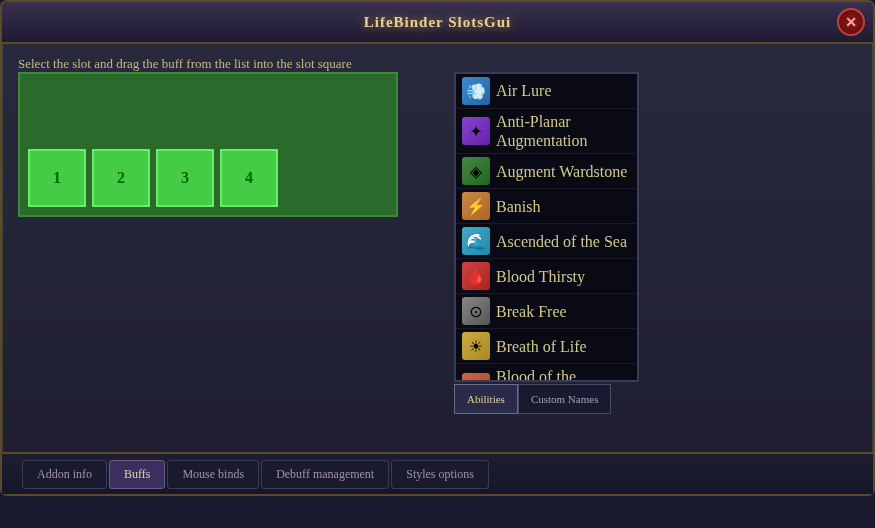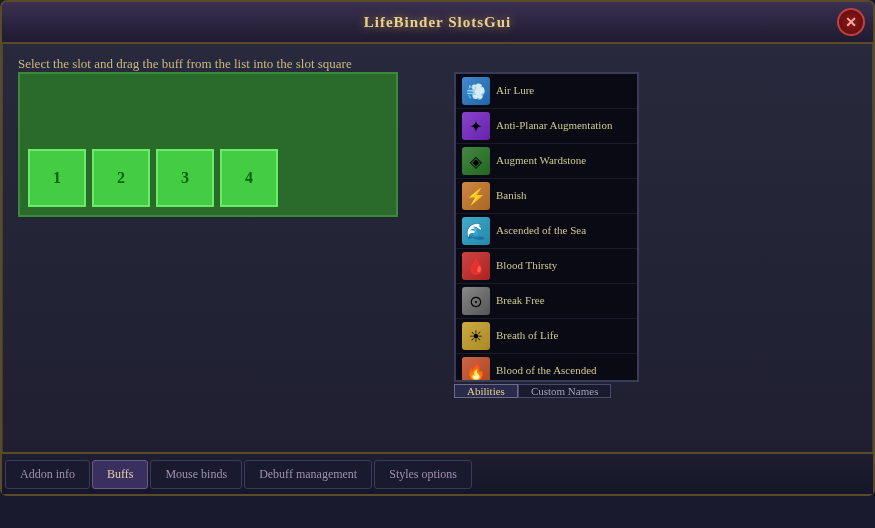--- a/index.html
+++ b/index.html
@@ -173,32 +173,32 @@
       border-radius: 3px;
       overflow: hidden;
       display: flex;
       align-items: center;
       justify-content: center;
       font-size: 16px;
     }
 
     .buff-name {
       color: #d0c890;
-      font-size: 11px;
+      font-size: 16px;
       line-height: 1.2;
     }
 
     
     .buff-tabs {
       display: flex;
       margin-top: 2px;
     }
 
     .buff-tab {
-      padding: 0 12px;
+      padding: 8px 12px;
       font-size: 11px;
       cursor: pointer;
       border: 1px solid #4a4a6a;
       background: #1a1a2e;
       color: #a0a0c0;
     }
 
     .buff-tab.active {
       background: #2a2a4a;
       color: #e0d090;
@@ -209,21 +209,21 @@
     .bottom-tabs {
       position: absolute;
       bottom: 0;
       left: 0;
       width: 100%;
       height: 42px;
       background: linear-gradient(180deg, #1e1e30 0%, #16162a 100%);
       border-top: 2px solid #5a4a2a;
       display: flex;
       align-items: center;
-      padding: 0 3px;
+      padding: 0 20px;
       gap: 2px;
     }
 
     .bottom-tab {
       padding: 6px 14px;
       font-size: 12px;
       color: #a090b0;
       background: #1a1a2e;
       border: 1px solid #3a3a5a;
       cursor: pointer;

